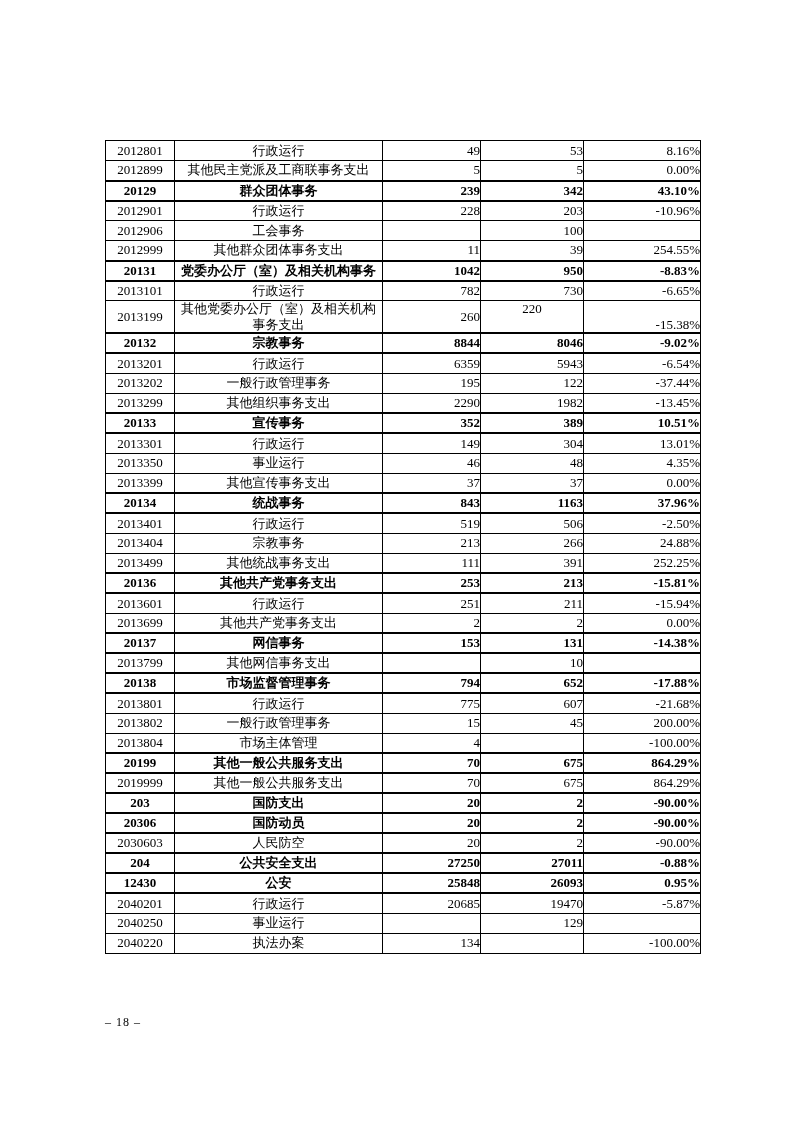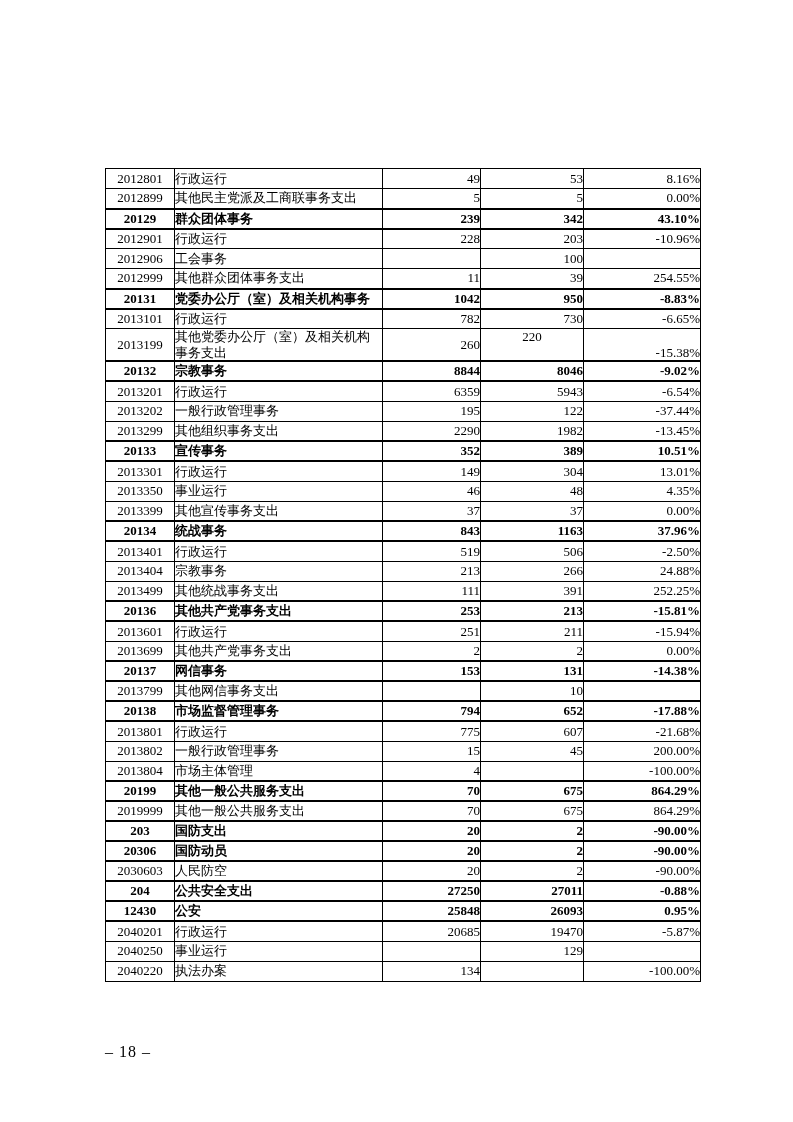--- a/index.html
+++ b/index.html
@@ -11,55 +11,54 @@
     width: 793px;
     height: 1122px;
     position: relative;
     font-family: "Liberation Serif", "DejaVu Serif", serif;
     color: #000;
   }
   .page {
     position: absolute;
     inset: 0;
     background: #ffffff;
-    margin-top: 28px;
   }
   table.budget-table {
     position: absolute;
     left: 105px;
     top: 140px;
     width: 595px;
     border-collapse: collapse;
     table-layout: fixed;
   }
   table.budget-table tr { height: 20px; }
   table.budget-table tr.tall { height: 32px; }
   table.budget-table td {
     border: 1px solid #000;
     font-size: 13px;
     line-height: 1.2;
     padding: 0;
     overflow: hidden;
     vertical-align: middle;
   }
   td.code { text-align: center; }
-  td.name { padding: 0 2px; }
+  td.name { text-align: center; padding: 0 2px; }
   td.num  { text-align: right; padding: 0 3px 0 0; }
   tr.bold td {
     font-weight: bold;
     border-top: 2px solid #000;
     border-bottom: 2px solid #000;
   }
   tr.tall td.v2  { vertical-align: top; text-align: center; }
   tr.tall td.pct { vertical-align: bottom; }
   .page-number {
     position: absolute;
     left: 105px;
     top: 1015px;
-    font-size: 16px;
+    font-size: 12px;
     letter-spacing: 1px;
     white-space: pre;
   }
 </style>
 </head>
 <body>
 
 <div class="page">
   <table class="budget-table">
     <colgroup>

